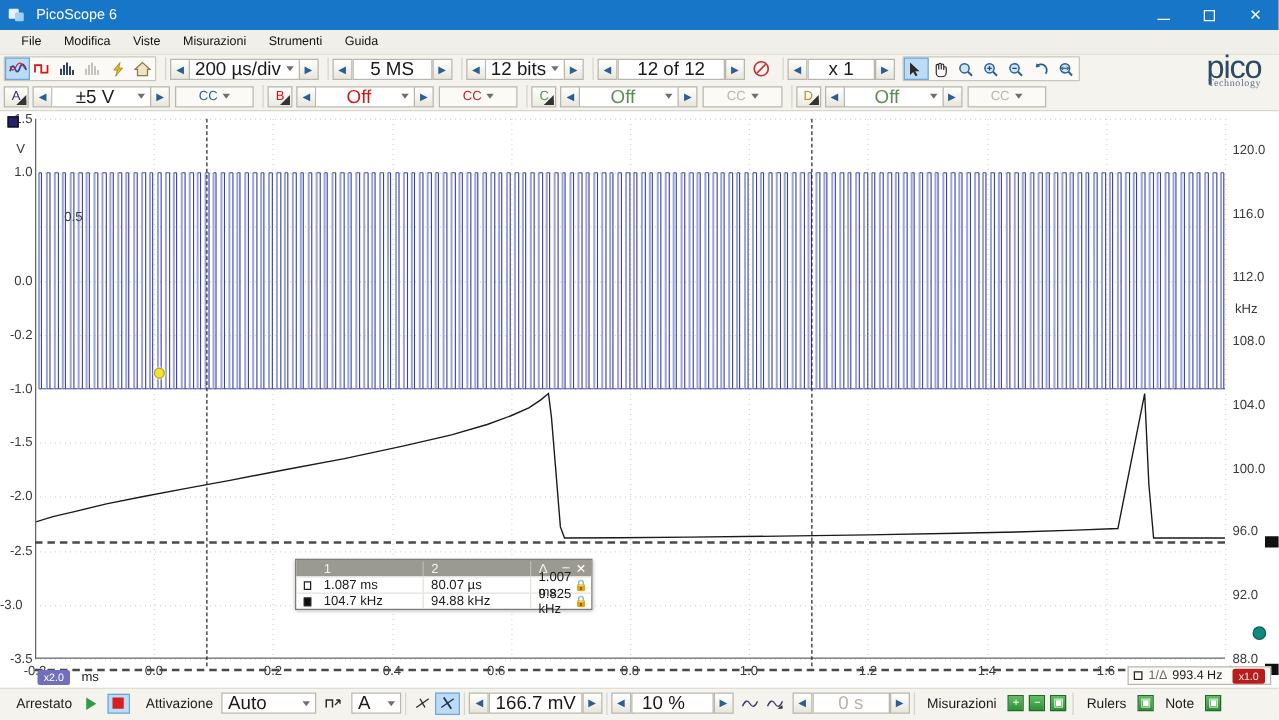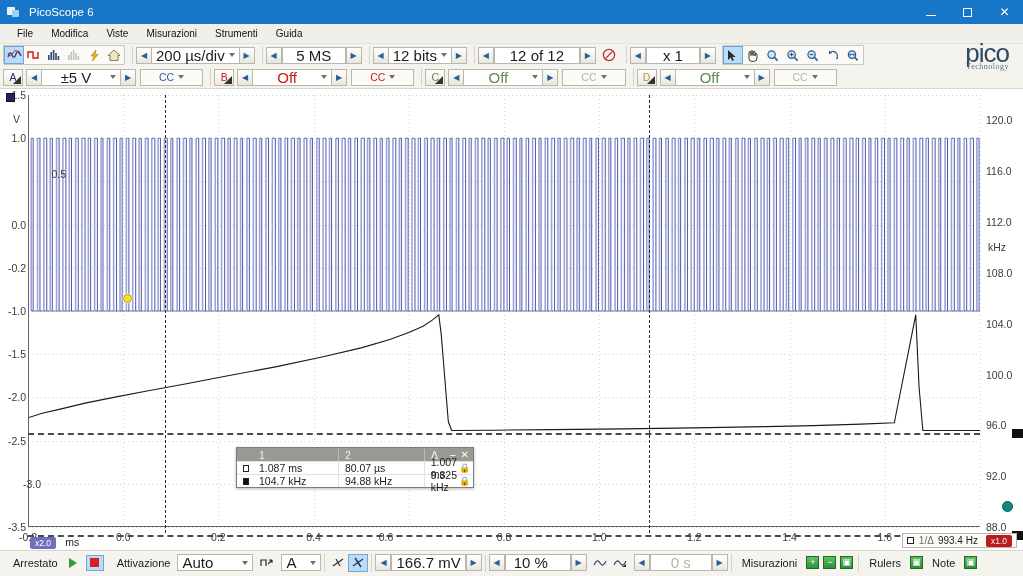--- a/index.html
+++ b/index.html
@@ -1043,40 +1043,40 @@
   <div id="yleft">
       <div class="ylab" style="top: 0px; left: 0px; width: 26px;">1.5</div>
       <div class="ylab" style="top: 43.2px; left: 0px; width: 26px;">1.0</div>
       <div class="ylab" style="top: 79px; left: 0px; width: 26px; margin-left: 40px;">0.5</div>
       <div class="ylab" style="top: 129.6px; left: 0px; width: 26px;">0.0</div>
       <div class="ylab" style="top: 172.8px; left: 0px; width: 26px;">-0.2</div>
       <div class="ylab" style="top: 216px; left: 0px; width: 26px;">-1.0</div>
       <div class="ylab" style="top: 259.2px; left: 0px; width: 26px;">-1.5</div>
       <div class="ylab" style="top: 302.4px; left: 0px; width: 26px;">-2.0</div>
       <div class="ylab" style="top: 345.6px; left: 0px; width: 26px;">-2.5</div>
-      <div class="ylab" style="top: 388.8px; left: 0px; width: 41px;">-3.0</div>
+      <div class="ylab" style="top: 388.8px; left: 0px; width: 14px;">-3.0</div>
       <div class="ylab" style="top: 432px; left: 0px; width: 26px;">-3.5</div>
     </div>
   <div id="yright">
       <div class="yRlab" style="top: 25.4118px; left: 986px;">120.0</div>
       <div class="yRlab" style="top: 76.2353px; left: 986px;">116.0</div>
       <div class="yRlab" style="top: 127.059px; left: 986px;">112.0</div>
       <div class="yRlab" style="top: 177.882px; left: 986px;">108.0</div>
       <div class="yRlab" style="top: 228.706px; left: 986px;">104.0</div>
       <div class="yRlab" style="top: 279.529px; left: 986px;">100.0</div>
       <div class="yRlab" style="top: 330.353px; left: 986px;">96.0</div>
       <div class="yRlab" style="top: 381.176px; left: 986px;">92.0</div>
       <div class="yRlab" style="top: 432px; left: 986px;">88.0</div>
     </div>
   <div id="xaxis">
       <div class="xlab" style="left: 28px; top: 442px;">-0.2</div>
       <div class="xlab" style="left: 123.2px; top: 442px;">0.0</div>
       <div class="xlab" style="left: 218.4px; top: 442px;">0.2</div>
       <div class="xlab" style="left: 313.6px; top: 442px;">0.4</div>
-      <div class="xlab" style="left: 386px; top: 442px;">0.6</div>
+      <div class="xlab" style="left: 397px; top: 442px;">0.6</div>
       <div class="xlab" style="left: 504px; top: 442px;">0.8</div>
       <div class="xlab" style="left: 599.2px; top: 442px;">1.0</div>
       <div class="xlab" style="left: 694.4px; top: 442px;">1.2</div>
       <div class="xlab" style="left: 789.6px; top: 442px;">1.4</div>
       <div class="xlab" style="left: 884.8px; top: 442px;">1.6</div>
       <div class="xlab" style="left: 980px; top: 442px;">1.8</div>
     </div>
 
   <div class="chmark" style="left:6px; top:4px;"></div>
   <div class="chmarkR" style="right:10px; bottom:38px;"></div>

